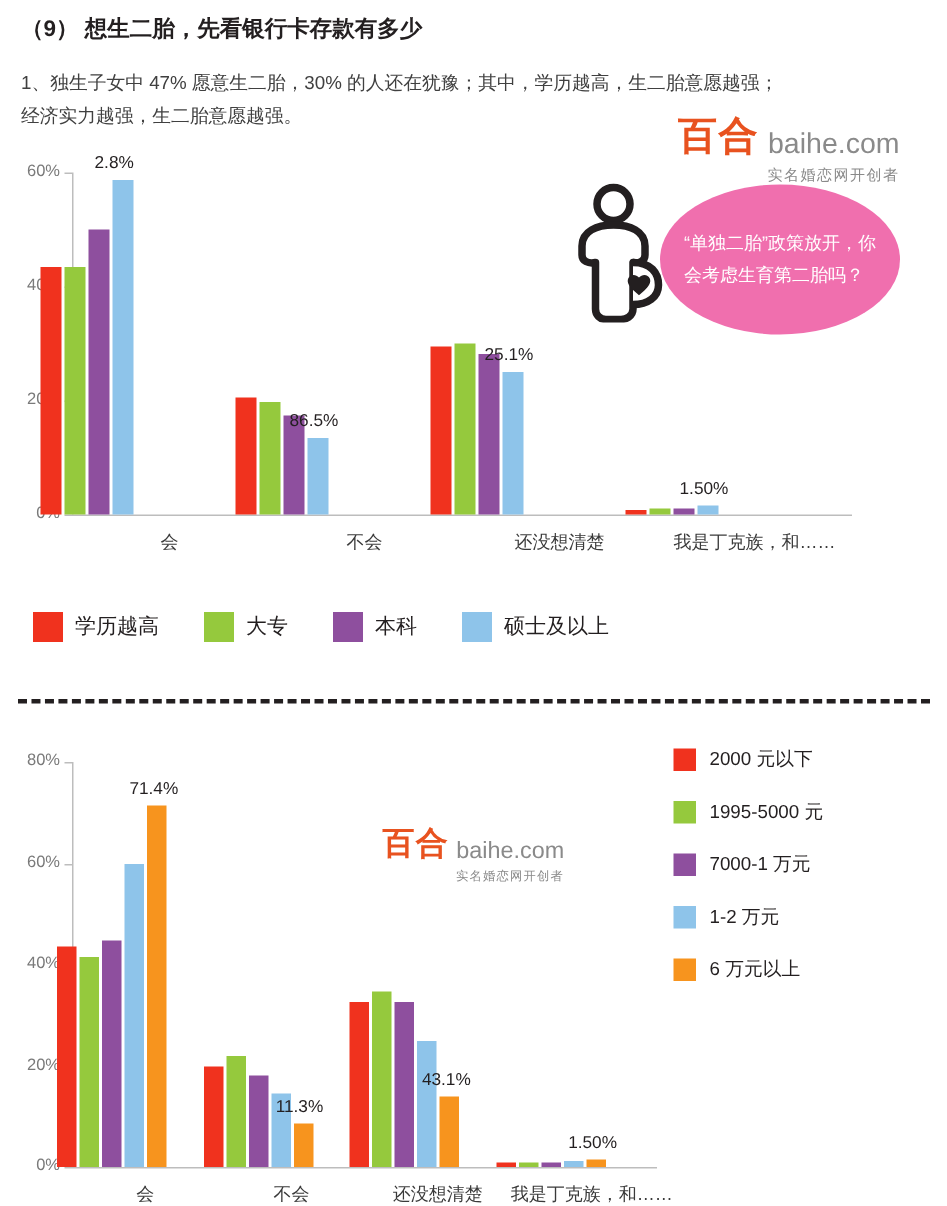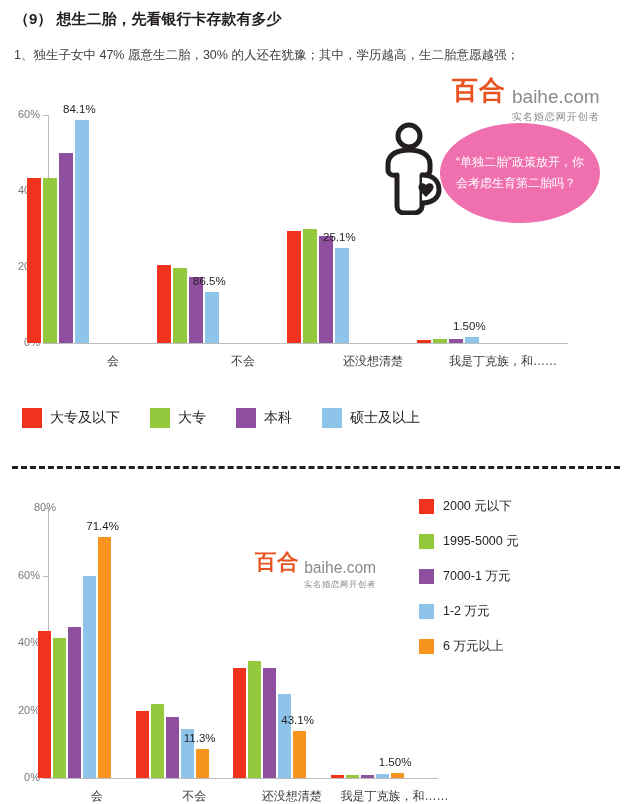--- a/index.html
+++ b/index.html
@@ -70,20 +70,21 @@
     text-align:left;
   }
   .bubble span{font-size:12px;line-height:21px;padding:0 16px;}
 </style>
 </head>
 <body>
 
 <div class="title">（9） 想生二胎，先看银行卡存款有多少</div>
 <div class="desc">
   <div>1、独生子女中 47% 愿意生二胎，30% 的人还在犹豫；其中，学历越高，生二胎意愿越强；</div>
+  <div>经济实力越强，生二胎意愿越强。</div>
 </div>
 
 <div class="chart" id="chart1" style="left:0px;top:95px;width:631px;height:270px;">
     <div class="axis-y" style="left:48px;top:20px;height:228px;"></div>
     <div class="axis-x" style="left:48px;top:248px;width:520px;"></div>
     <div class="ytick" style="left:4px;top:248px;">0%</div>
     <div class="axis-x" style="left:43px;top:248px;width:5px;"></div>
     <div class="ytick" style="left:4px;top:172px;">20%</div>
     <div class="axis-x" style="left:43px;top:172px;width:5px;"></div>
     <div class="ytick" style="left:4px;top:96px;">40%</div>
@@ -103,30 +104,30 @@
     <div class="bar" style="left:287px;top:136.28px;width:14px;height:111.72px;background:#f0321e;"></div>
     <div class="bar" style="left:303px;top:134px;width:14px;height:114px;background:#95c93d;"></div>
     <div class="bar" style="left:319px;top:140.84px;width:14px;height:107.16px;background:#8e4f9e;"></div>
     <div class="bar" style="left:335px;top:152.62px;width:14px;height:95.38px;background:#8ec4ea;"></div>
     <div class="catlabel" style="left:308px;width:130px;top:258px;">还没想清楚</div>
     <div class="bar" style="left:417px;top:244.96px;width:14px;height:3.04px;background:#f0321e;"></div>
     <div class="bar" style="left:433px;top:244.2px;width:14px;height:3.8px;background:#95c93d;"></div>
     <div class="bar" style="left:449px;top:244.2px;width:14px;height:3.8px;background:#8e4f9e;"></div>
     <div class="bar" style="left:465px;top:242.3px;width:14px;height:5.7px;background:#8ec4ea;"></div>
     <div class="catlabel" style="left:438px;width:130px;top:258px;">我是丁克族，和……</div>
-    <div class="vlabel" style="left:63px;top:8.319999999999993px;">84.1%</div>
+    <div class="vlabel" style="left:63px;top:8.319999999999993px;">2.8%</div>
     <div class="vlabel" style="left:193px;top:180.45999999999998px;">86.5%</div>
     <div class="vlabel" style="left:323px;top:135.62px;">25.1%</div>
     <div class="vlabel" style="left:453px;top:225.3px;">1.50%</div>
   </div>
 
 <div class="legend-h" id="legend1" style="left:22px;top:408px;">
     <div class="item">
       <span class="swatch" style="background:#f0321e"></span>
-      <span class="lbl">大专及以下</span>
+      <span class="lbl">学历越高</span>
     </div>
     <div class="item">
       <span class="swatch" style="background:#95c93d"></span>
       <span class="lbl">大专</span>
     </div>
     <div class="item">
       <span class="swatch" style="background:#8e4f9e"></span>
       <span class="lbl">本科</span>
     </div>
     <div class="item">
@@ -141,21 +142,21 @@
     <div class="axis-y" style="left:48px;top:20px;height:270px;"></div>
     <div class="axis-x" style="left:48px;top:290px;width:390px;"></div>
     <div class="ytick" style="left:4px;top:290px;">0%</div>
     <div class="axis-x" style="left:43px;top:290px;width:5px;"></div>
     <div class="ytick" style="left:4px;top:222.5px;">20%</div>
     <div class="axis-x" style="left:43px;top:222.5px;width:5px;"></div>
     <div class="ytick" style="left:4px;top:155px;">40%</div>
     <div class="axis-x" style="left:43px;top:155px;width:5px;"></div>
     <div class="ytick" style="left:4px;top:87.5px;">60%</div>
     <div class="axis-x" style="left:43px;top:87.5px;width:5px;"></div>
-    <div class="ytick" style="left:20px;top:20px;">80%</div>
+    <div class="ytick" style="left:4px;top:20px;">80%</div>
     <div class="axis-x" style="left:43px;top:20px;width:5px;"></div>
     <div class="bar" style="left:38.25px;top:143.1875px;width:13px;height:146.8125px;background:#f0321e;"></div>
     <div class="bar" style="left:53.25px;top:149.6px;width:13px;height:140.4px;background:#95c93d;"></div>
     <div class="bar" style="left:68.25px;top:138.8px;width:13px;height:151.2px;background:#8e4f9e;"></div>
     <div class="bar" style="left:83.25px;top:87.5px;width:13px;height:202.5px;background:#8ec4ea;"></div>
     <div class="bar" style="left:98.25px;top:49.02499999999998px;width:13px;height:240.97500000000002px;background:#f7941e;"></div>
     <div class="catlabel" style="left:48px;width:97.5px;top:300px;">会</div>
     <div class="bar" style="left:135.75px;top:223.175px;width:13px;height:66.825px;background:#f0321e;"></div>
     <div class="bar" style="left:150.75px;top:216.0875px;width:13px;height:73.9125px;background:#95c93d;"></div>
     <div class="bar" style="left:165.75px;top:229.25px;width:13px;height:60.75px;background:#8e4f9e;"></div>
@@ -173,21 +174,21 @@
     <div class="bar" style="left:360.75px;top:286.625px;width:13px;height:3.375px;background:#8e4f9e;"></div>
     <div class="bar" style="left:375.75px;top:286.2875px;width:13px;height:3.7125000000000004px;background:#8ec4ea;"></div>
     <div class="bar" style="left:390.75px;top:284.9375px;width:13px;height:5.0625px;background:#f7941e;"></div>
     <div class="catlabel" style="left:340.5px;width:97.5px;top:300px;">我是丁克族，和……</div>
     <div class="vlabel" style="left:86.25px;top:32.02499999999998px;">71.4%</div>
     <div class="vlabel" style="left:183.75px;top:243.6375px;">11.3%</div>
     <div class="vlabel" style="left:281.25px;top:225.75px;">43.1%</div>
     <div class="vlabel" style="left:378.75px;top:267.9375px;">1.50%</div>
   </div>
 
-<div class="legend-v" id="legend2" style="left:419px;top:498px;">
+<div class="legend-v" id="legend2" style="left:449px;top:498px;">
     <div class="item">
       <span class="swatch" style="background:#f0321e"></span>
       <span class="lbl">2000 元以下</span>
     </div>
     <div class="item">
       <span class="swatch" style="background:#95c93d"></span>
       <span class="lbl">1995-5000 元</span>
     </div>
     <div class="item">
       <span class="swatch" style="background:#8e4f9e"></span>

